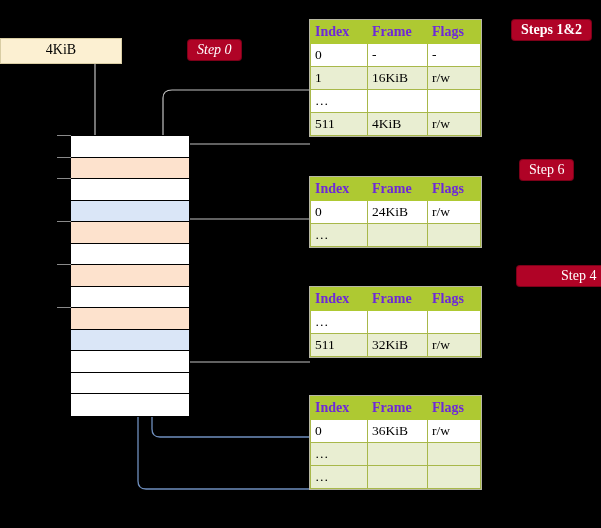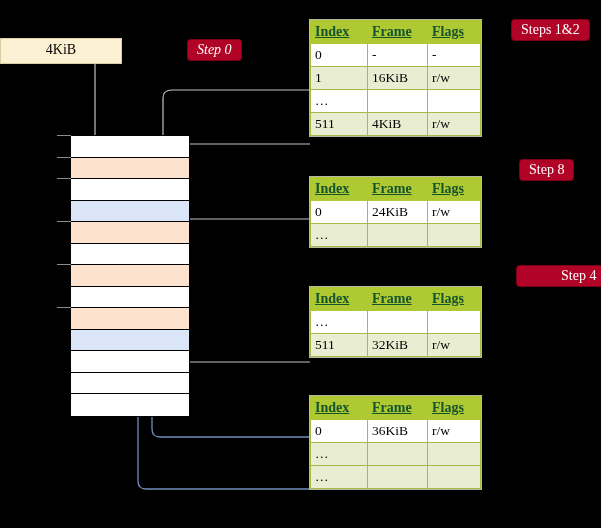--- a/index.html
+++ b/index.html
@@ -19,22 +19,22 @@
   .kib-box{position:absolute;background:#fcf0d2;border:1px solid #d9cda4;
            font-size:14px;text-align:center;line-height:22px;}
 
   
   .ptable{position:absolute;border-collapse:collapse;
           background:#fff;font-size:13.5px;
           box-shadow:0 0 0 1px #b7b7a4;}
   .ptable td,.ptable th{border:1px solid #a8b84a;height:23px;
           padding:0 4px;text-align:left;font-weight:normal;
           vertical-align:middle;box-sizing:border-box;}
-  .ptable th{background:#aec932;color:#14532d;font-weight:bold;
-          font-size:14px;border-color:#aec932;text-decoration:underline;}
+  .ptable th{background:#aec932;color:#6d28d9;font-weight:bold;
+          font-size:14px;border-color:#aec932;}
   .ptable tr.alt td{background:#e9eed2;}
   .ptable tr.plain td{background:#ffffff;}
   .ptable td.hl{background:#f7f7a8;}
   .c-index{width:57px;}
   .c-frame{width:60px;}
   .c-flags{width:53px;}
 
   
   .mem{position:absolute;border:1px solid #000;box-sizing:border-box;
        background:#fff;}
@@ -89,25 +89,25 @@
     </g>
   </svg>
 
   <div class="kib-box" style="left:0px;top:38px;width:120px;height:24px;">
     <span>4KiB</span>
   </div>
 
   <div class="badge" style="left:188px;top:40px;font-style:italic;">
     <span>Step 0</span>
   </div>
-  <div class="badge" style="left:512px;top:20px;">
+  <div class="badge" style="left:512px;top:20px;font-weight:bold;">
     <span>Steps 1&amp;2</span>
   </div>
   <div class="badge" style="left:520px;top:160px;">
-    <span>Step 8</span>
+    <span>Step 6</span>
   </div>
   <div class="badge" style="left:517px;top:266px;padding-left:44px;">
     <span>Step 4</span>
   </div>
 
   <div class="mem" id="mem-col" style="left: 70px; top: 135px; width: 120px; height: 281.5px;">
       <div class="mrow white" style="height: 21.5px; position: relative;">
         <div class="tick" style="top: -1px;"></div>
       </div>
       <div class="mrow orange" style="height: 21.5px; position: relative;">

